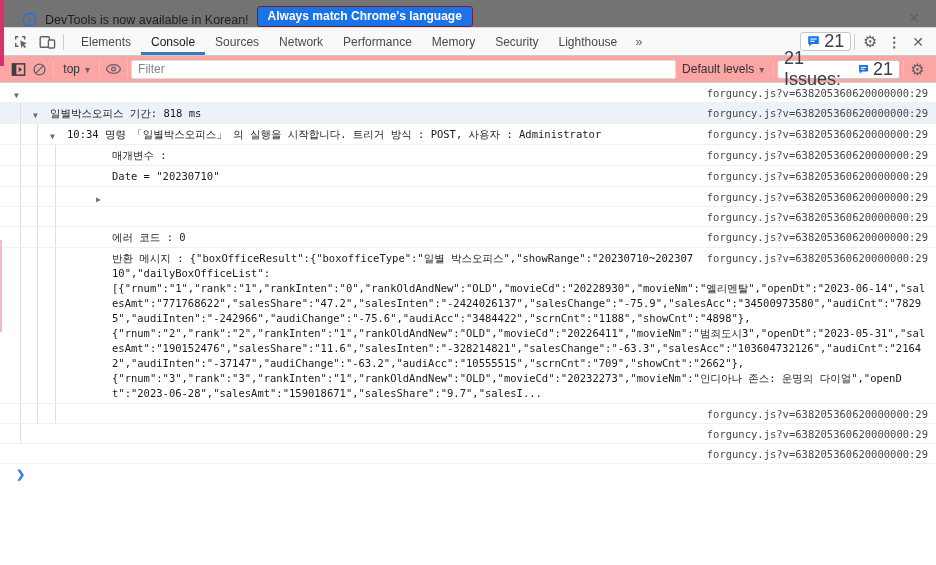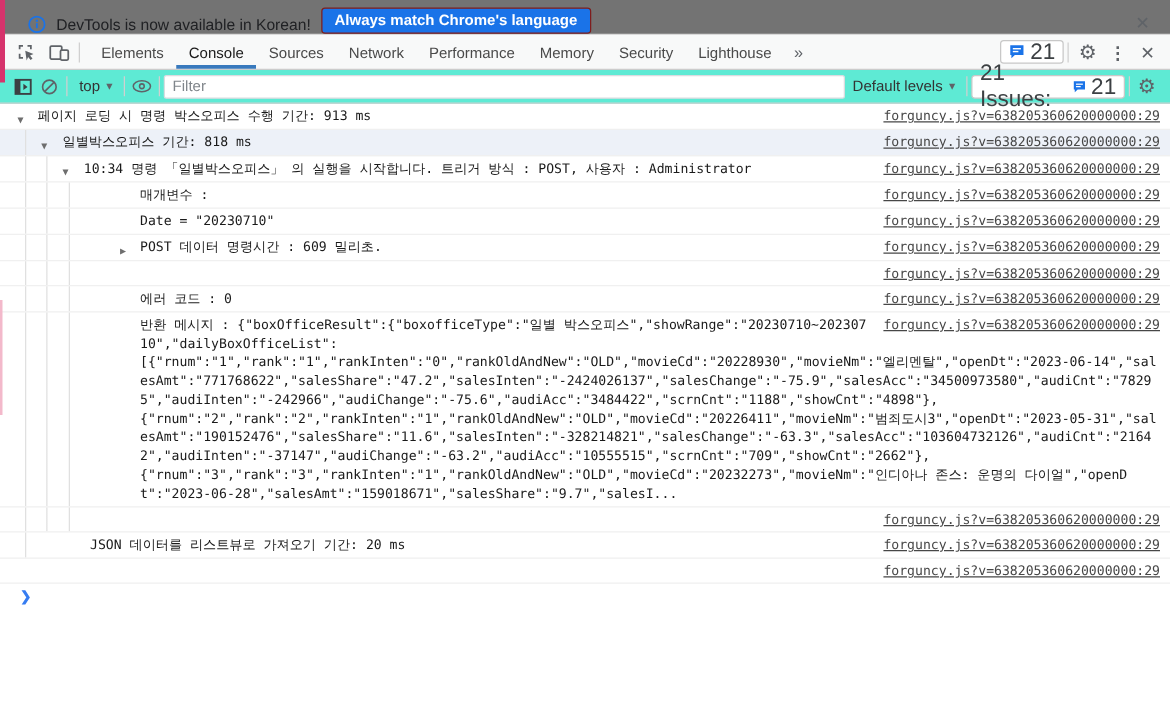--- a/index.html
+++ b/index.html
@@ -35,21 +35,21 @@
   .more-tabs { display:flex; align-items:center; font-size:13px; color:#5f6368; padding:0 8px; cursor:pointer; }
   .tabbar .spacer { flex:1; }
   .tb-right { display:flex; align-items:center; padding-right:6px; }
   .issues-badge { display:flex; align-items:center; gap:4px; border:1px solid #c8c8c8; border-radius:3px;
                   height:19px; padding:0 6px; font-size:18px; color:#3c4043; cursor:pointer; background:#fff; }
   .glyph-btn { color:#5f6368; cursor:pointer; display:flex; align-items:center; justify-content:center; width:24px; height:24px; }
   .icon-gear::before { content:"\2699"; font-size:16px; }
   .icon-kebab::before { content:"\22EE"; font-size:14px; font-weight:bold; }
 
   
-  .ctoolbar { display:flex; align-items:center; height:27px; background:#5eead4; border-bottom:1px solid #d0d0d0; padding:0 8px; }
+  .ctoolbar { display:flex; align-items:center; height:27px; background:#fca5a5; border-bottom:1px solid #d0d0d0; padding:0 8px; }
   .ctoolbar .ico { width:24px; height:20px; display:flex; align-items:center; justify-content:center; cursor:pointer; }
   .dropdown { display:flex; align-items:center; gap:5px; font-size:12px; color:#333; padding:0 6px; cursor:pointer; white-space:nowrap; }
   .dropdown::after { content:"\25BE"; color:#5f6368; font-size:10px; }
   .filter-input { flex:0 0 auto; width:545px; height:19px; border:1px solid #dadce0; border-radius:2px;
                   font-size:12px; padding:5px 6px; color:#202124; font-family:"Liberation Sans",sans-serif; }
   .filter-input::placeholder { color:#80868b; }
   .ctoolbar .spacer { flex:1; }
 
   
   .console-messages { font-family:"DejaVu Sans Mono", monospace; font-size:10.5px; line-height:15px; color:#1a1a1a; }
@@ -62,21 +62,21 @@
         background-position:20px 0,37px 0; background-size:1px 100%,1px 100%; }
   .m3 { padding-left:112px; background-image:linear-gradient(#e0e0e0,#e0e0e0),linear-gradient(#e0e0e0,#e0e0e0),linear-gradient(#e0e0e0,#e0e0e0);
         background-position:20px 0,37px 0,55px 0; background-size:1px 100%,1px 100%,1px 100%; }
   .m1 { padding-left:72px; background-image:linear-gradient(#e0e0e0,#e0e0e0); background-position:20px 0; background-size:1px 100%; }
   .m0 { padding-left:30px; }
   .twisty { position:absolute; top:5px; color:#6e6e6e; font-size:8px; cursor:pointer; display:none; }
   .row.expanded .twisty, .row.collapsed .twisty { display:inline; }
   .row.expanded .twisty::before { content:"\25BC"; }
   .row.collapsed .twisty::before { content:"\25B6"; }
   .g0 .twisty { left:14px; } .g1 .twisty { left:33px; } .g2 .twisty { left:50px; } .m3 .twisty { left:96px; }
-  .srclink { float:right; margin-left:10px; color:#474747; text-decoration:underline; cursor:pointer; white-space:nowrap; }
+  .srclink { float:right; margin-left:10px; color:#474747; cursor:pointer; white-space:nowrap; }
   .msg { white-space:pre-wrap; word-break:break-all; }
 
   
   .prompt-row { position:relative; height:24px; cursor:text; }
   .prompt-chevron { position:absolute; left:16px; top:4px; color:#367cf1; font-size:11px; font-weight:bold; }
   .prompt-chevron::before { content:"\276F"; }
 </style>
 </head>
 <body>
 
@@ -184,21 +184,20 @@
     </span>
     <span class="vsep"></span>
     <span class="glyph-btn icon-gear"></span>
   </div>
 
   <div class="console-messages">
 
   <div class="row g0 expanded">
         <a class="srclink">forguncy.js?v=638205360620000000:29</a>
         <span class="twisty"></span>
-        <span class="msg">페이지 로딩 시 명령 박스오피스 수행 기간: 913 ms</span>
       </div>
       <div class="row g1 expanded tinted">
         <a class="srclink">forguncy.js?v=638205360620000000:29</a>
         <span class="twisty"></span>
         <span class="msg">일별박스오피스 기간: 818 ms</span>
       </div>
       <div class="row g2 expanded">
         <a class="srclink">forguncy.js?v=638205360620000000:29</a>
         <span class="twisty"></span>
         <span class="msg">10:34 명령 「일별박스오피스」 의 실행을 시작합니다. 트리거 방식 : POST, 사용자 : Administrator</span>
@@ -209,21 +208,20 @@
         <span class="msg">매개변수 :</span>
       </div>
       <div class="row m3">
         <a class="srclink">forguncy.js?v=638205360620000000:29</a>
         
         <span class="msg">Date = "20230710"</span>
       </div>
       <div class="row m3 collapsed">
         <a class="srclink">forguncy.js?v=638205360620000000:29</a>
         <span class="twisty"></span>
-        <span class="msg">POST 데이터 명령시간 : 609 밀리초.</span>
       </div>
       <div class="row m3">
         <a class="srclink">forguncy.js?v=638205360620000000:29</a>
         
       </div>
       <div class="row m3">
         <a class="srclink">forguncy.js?v=638205360620000000:29</a>
         
         <span class="msg">에러 코드 : 0</span>
       </div>
@@ -235,21 +233,20 @@
 {"rnum":"2","rank":"2","rankInten":"1","rankOldAndNew":"OLD","movieCd":"20226411","movieNm":"범죄도시3","openDt":"2023-05-31","salesAmt":"190152476","salesShare":"11.6","salesInten":"-328214821","salesChange":"-63.3","salesAcc":"103604732126","audiCnt":"21642","audiInten":"-37147","audiChange":"-63.2","audiAcc":"10555515","scrnCnt":"709","showCnt":"2662"},
 {"rnum":"3","rank":"3","rankInten":"1","rankOldAndNew":"OLD","movieCd":"20232273","movieNm":"인디아나 존스: 운명의 다이얼","openDt":"2023-06-28","salesAmt":"159018671","salesShare":"9.7","salesI...</span>
       </div>
       <div class="row m3">
         <a class="srclink">forguncy.js?v=638205360620000000:29</a>
         
       </div>
       <div class="row m1">
         <a class="srclink">forguncy.js?v=638205360620000000:29</a>
         
-        <span class="msg">JSON 데이터를 리스트뷰로 가져오기 기간: 20 ms</span>
       </div>
       <div class="row m0">
         <a class="srclink">forguncy.js?v=638205360620000000:29</a>
         
         <span class="msg"></span>
       </div>
     </div>
 
   <div class="prompt-row">
     <span class="prompt-chevron"></span>

